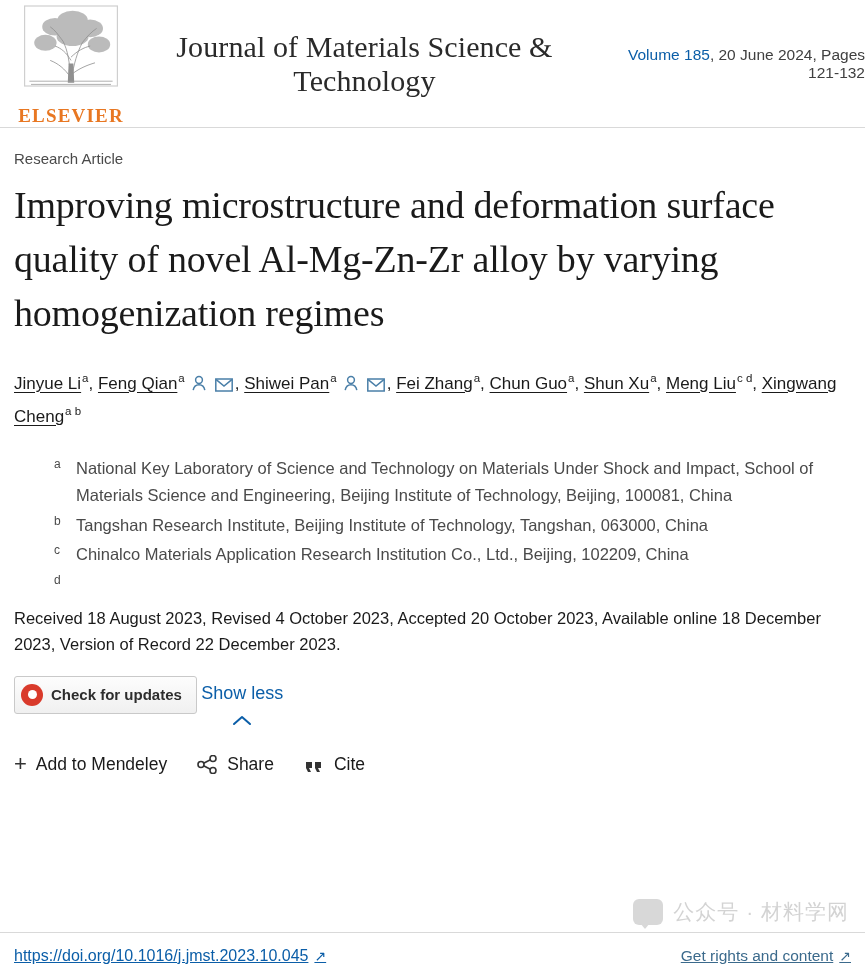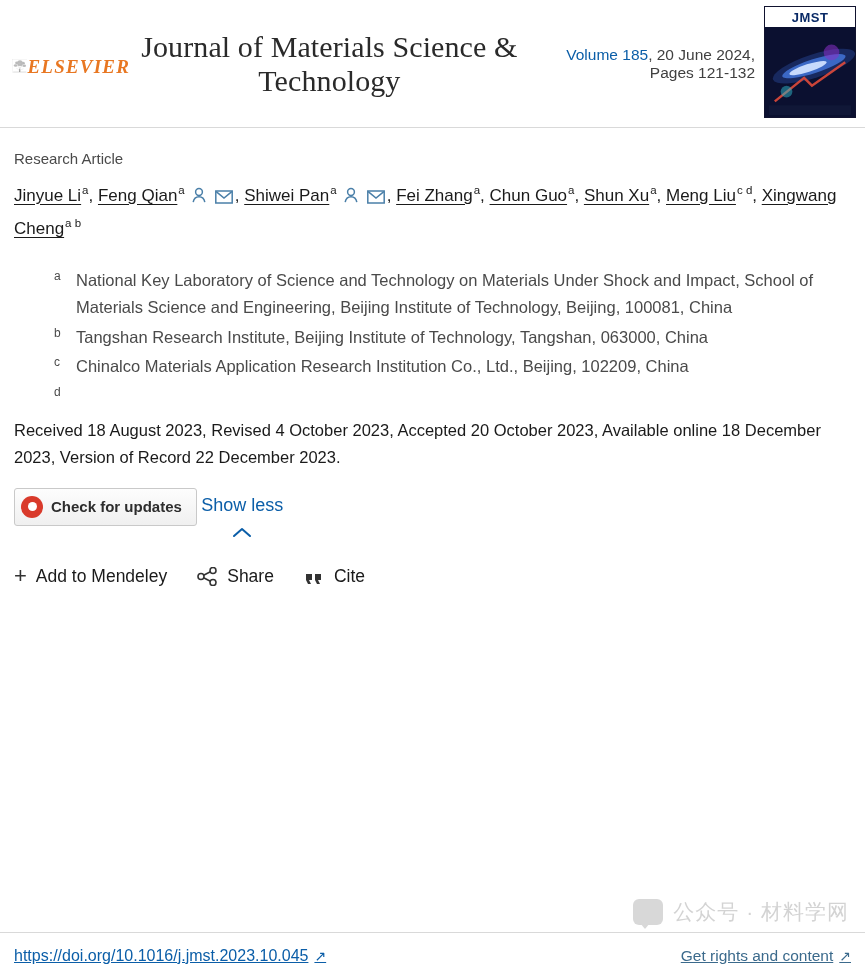--- a/index.html
+++ b/index.html
@@ -22,23 +22,23 @@
     position: relative;
     height: 128px;
     border-bottom: 1px solid #d9d9d9;
     display: flex;
     align-items: stretch;
   }
   .elsevier-block {
     width: 130px;
     padding: 4px 0 0 12px;
     display: flex;
+    flex-direction: column;
     align-items: center;
     justify-content: space-between;
-    font-style: italic;
   }
   .elsevier-tree {
     width: 96px; height: 84px;
     display: block;
   }
   .elsevier-word {
     font-family: "Liberation Serif", serif;
     font-size: 19px;
     letter-spacing: 1.2px;
     color: #e87722;
@@ -323,41 +323,27 @@
       <div class="elsevier-word">ELSEVIER</div>
     </div>
 
     <div class="journal-title-block">
       <div class="journal-name">Journal of Materials Science &amp; Technology</div>
       <div class="journal-issue">
         <a href="#">Volume 185</a><span>, 20 June 2024, Pages 121-132</span>
       </div>
     </div>
 
-    <div class="cover-block">
-      <div class="cover">
-        <div class="cover-mast">JMST</div>
-        <svg class="cover-art" viewBox="0 0 92 92" preserveAspectRatio="none">
-          <rect x="0" y="0" width="92" height="92" fill="#0b1030"></rect>
-          <ellipse cx="50" cy="40" rx="44" ry="12" fill="#1b2f6b" opacity="0.8" transform="rotate(-18 50 40)"></ellipse>
-          <ellipse cx="50" cy="40" rx="34" ry="7" fill="#3f6fd0" opacity="0.9" transform="rotate(-18 50 40)"></ellipse>
-          <ellipse cx="44" cy="42" rx="20" ry="4" fill="#cfe0ff" opacity="0.95" transform="rotate(-18 44 42)"></ellipse>
-          <path d="M10 76 L40 52 L48 60 L82 36" stroke="#e04a3a" stroke-width="2.5" fill="none" opacity="0.9"></path>
-          <circle cx="68" cy="26" r="8" fill="#8b2fc9" opacity="0.55"></circle>
-          <circle cx="22" cy="66" r="6" fill="#2fb7c9" opacity="0.5"></circle>
-          <rect x="4" y="80" width="84" height="10" fill="#101737"></rect>
-        </svg>
-      </div>
-    </div>
   </div>
 
   <div class="article">
 
     <div class="article-type">Research Article</div>
 
+    <h1 class="title">Improving microstructure and deformation surface quality of novel Al-Mg-Zn-Zr alloy by varying homogenization regimes</h1>
 
     <div class="authors"><span class="author-name">Jinyue Li</span><span class="sup">a</span><span>, </span><span class="author-name">Feng Qian</span><span class="sup">a</span><svg class="mini-icon" width="16" height="17" viewBox="0 0 16 17">
           <circle cx="8" cy="5" r="3.4" fill="none" stroke="#4a7fa8" stroke-width="1.5"></circle>
           <path d="M2.2 15.2 C2.8 11.4 5.2 9.8 8 9.8 C10.8 9.8 13.2 11.4 13.8 15.2" fill="none" stroke="#4a7fa8" stroke-width="1.5"></path>
         </svg><svg class="mini-icon" width="18" height="14" viewBox="0 0 18 14">
           <rect x="0.8" y="1" width="16.4" height="12" fill="none" stroke="#4a7fa8" stroke-width="1.5"></rect>
           <path d="M1.2 1.6 L9 8 L16.8 1.6" fill="none" stroke="#4a7fa8" stroke-width="1.5"></path>
         </svg><span>, </span><span class="author-name">Shiwei Pan</span><span class="sup">a</span><svg class="mini-icon" width="16" height="17" viewBox="0 0 16 17">
           <circle cx="8" cy="5" r="3.4" fill="none" stroke="#4a7fa8" stroke-width="1.5"></circle>
           <path d="M2.2 15.2 C2.8 11.4 5.2 9.8 8 9.8 C10.8 9.8 13.2 11.4 13.8 15.2" fill="none" stroke="#4a7fa8" stroke-width="1.5"></path>

